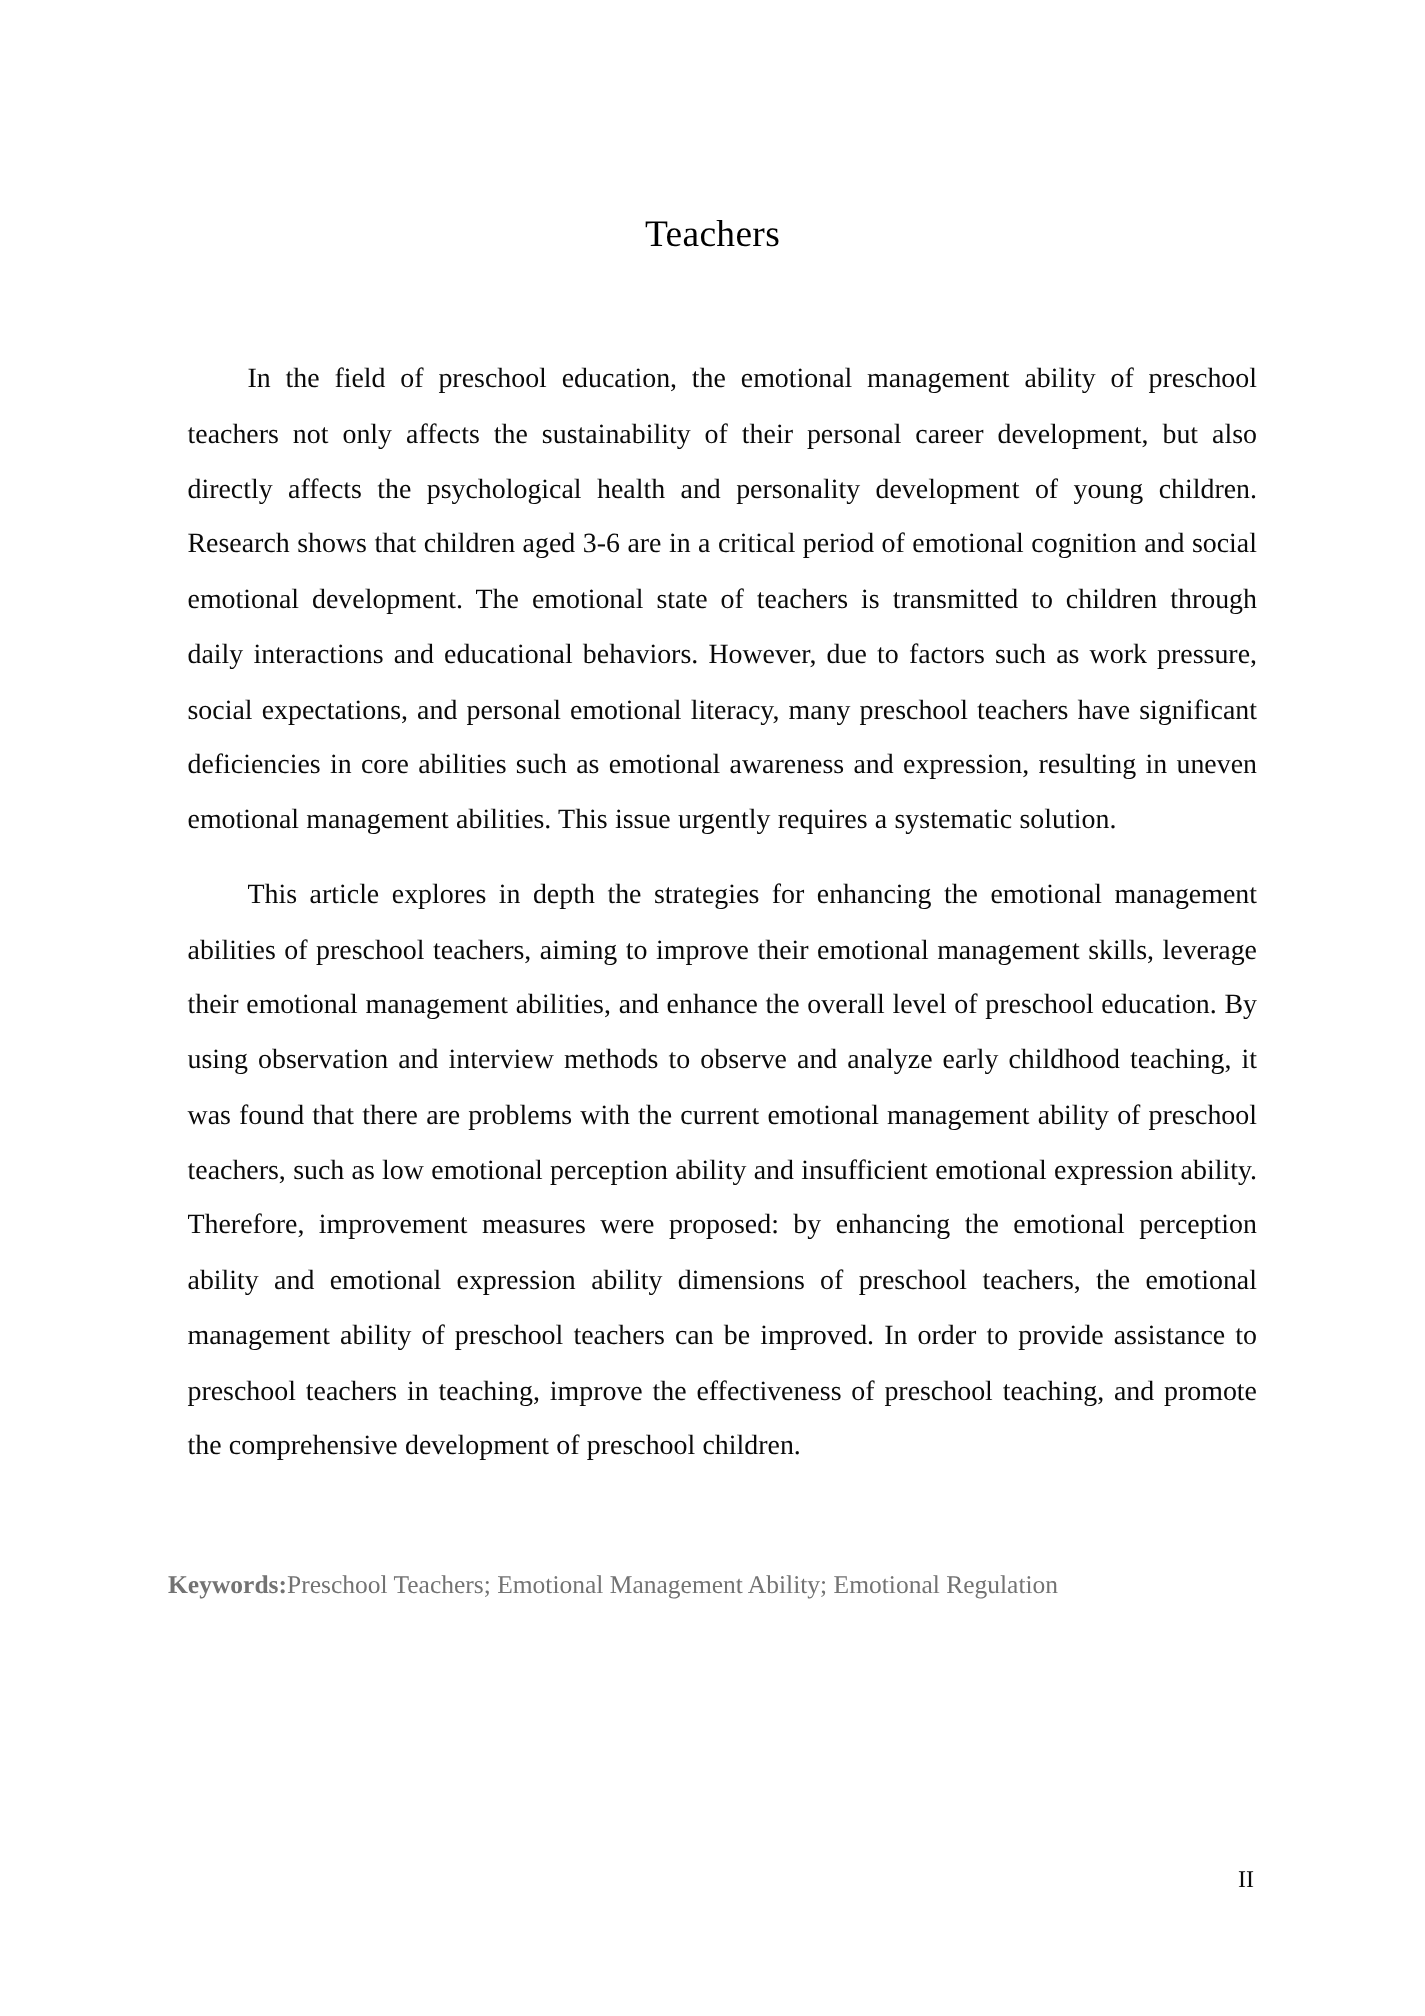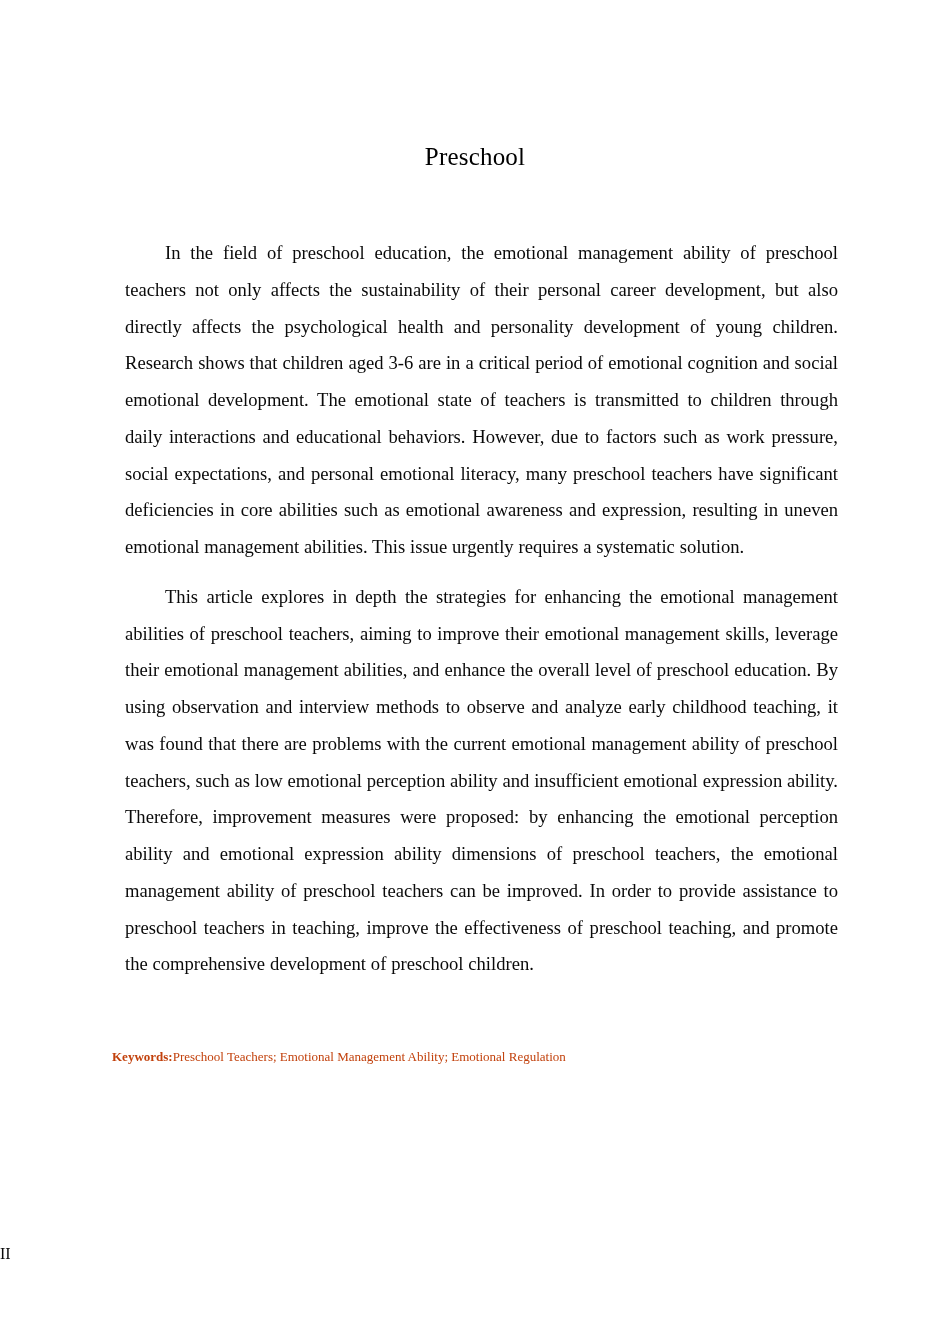--- a/index.html
+++ b/index.html
@@ -49,45 +49,45 @@
     text-justify: inter-word;
     text-indent: 40px;
     color: #0a0a0a;
     word-spacing: 0.2px;
   }
   .keywords {
     position: absolute;
     top: 1042px;
     left: 112px;
     width: 739px;
-    font-size: 13px;
+    font-size: 17px;
     line-height: 30px;
     text-align: left;
-    color: #c2410c;
+    color: #737373;
   }
   .keywords .kw-label {
     font-weight: bold;
   }
   .page-number {
     position: absolute;
     top: 1244px;
     left: 0;
     width: 836px;
-    text-align: left;
+    text-align: right;
     font-size: 16px;
     line-height: 20px;
     color: #0a0a0a;
   }
 </style>
 </head>
 <body>
 
 <div class="page">
 
-  <h1 class="doc-title">Preschool</h1>
+  <h1 class="doc-title">Teachers</h1>
 
   <div class="body-block">
     <p class="para">In the field of preschool education, the emotional management ability of preschool teachers not only affects the sustainability of their personal career development, but also directly affects the psychological health and personality development of young children. Research shows that children aged 3-6 are in a critical period of emotional cognition and social emotional development. The emotional state of teachers is transmitted to children through daily interactions and educational behaviors. However, due to factors such as work pressure, social expectations,  and personal emotional literacy, many preschool teachers have  significant deficiencies in core abilities such as emotional awareness and expression, resulting in uneven emotional management abilities. This issue urgently requires a systematic solution.</p>
     <p class="para">This article explores in depth the strategies for enhancing the emotional management abilities of preschool teachers, aiming to improve their emotional management skills, leverage their emotional management abilities, and enhance the overall level of preschool education. By using observation and interview methods to observe and analyze early childhood teaching, it was found that there are problems with the current emotional management ability of preschool teachers, such as low emotional perception ability and insufficient emotional expression ability. Therefore, improvement measures were proposed: by enhancing the emotional perception ability and emotional expression ability dimensions of preschool teachers,  the  emotional management ability of preschool teachers can be improved. In order to provide assistance to preschool teachers in teaching, improve the effectiveness of preschool teaching, and promote the comprehensive development of preschool children.</p>
   </div>
 
   <div class="keywords">
     <span class="kw-label">Keywords:</span><span class="kw-value">Preschool Teachers; Emotional Management Ability; Emotional Regulation</span>
   </div>
 

